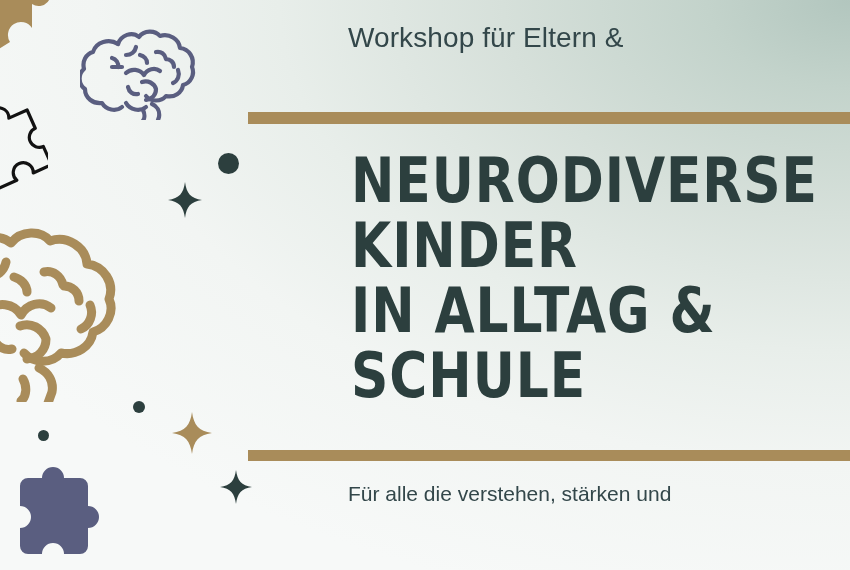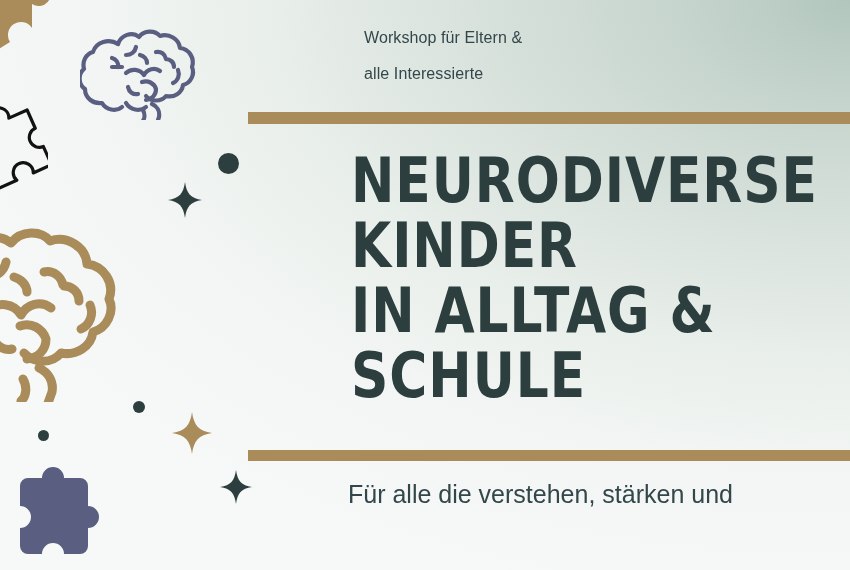--- a/index.html
+++ b/index.html
@@ -25,43 +25,43 @@
   .sparkle{position:absolute;}
   .sparkle svg{display:block;width:100%;height:100%;}
 
   
   .dot{position:absolute;border-radius:50%;}
 
   
   #content{position:absolute;left:348px;top:0;width:502px;height:570px;}
 
   #eyebrow{
-    position:absolute;top:20px;left:16px;width:420px;
-    font-size:16px;line-height:36px;color:#33474a;
+    position:absolute;top:20px;left:0;width:420px;
+    font-size:28px;line-height:36px;color:#33474a;
     font-weight:400;letter-spacing:.1px;
   }
   #eyebrow div{white-space:pre;}
 
   #title{
     position:absolute;top:148px;left:3px;width:500px;
     color:#2c3f3e;
     font-family:"Liberation Sans Narrow","DejaVu Sans Condensed","Liberation Sans",sans-serif;
     font-weight:bold;
     font-size:62px;
     line-height:65px;
     letter-spacing:1px;
     text-transform:uppercase;
     transform:scaleX(.93);
     transform-origin:left top;
   }
   #title .tl{white-space:pre;display:block;}
 
   #subtitle{
     position:absolute;top:478px;left:0;width:440px;
-    font-size:25px;line-height:32px;color:#33474a;font-weight:400;
+    font-size:21px;line-height:32px;color:#33474a;font-weight:400;
   }
   #subtitle div{white-space:pre;}
 </style>
 </head>
 <body>
 
 <div id="poster">
 
   <div class="deco" style="left:-30px;top:-34px;width:100px;height:92px;">
     <svg viewBox="0 0 100 92" xmlns="http://www.w3.org/2000/svg">
@@ -138,21 +138,20 @@
   <div class="dot" style="left:133px;top:401px;width:12px;height:12px;background:#2c3f3e;"></div>
   <div class="dot" style="left:38px;top:430px;width:11px;height:11px;background:#2c3f3e;"></div>
 
   <div class="gold-bar" id="bar-top"></div>
   <div class="gold-bar" id="bar-bottom"></div>
 
   <div id="content">
 
     <div id="eyebrow">
       <div>Workshop für Eltern &amp;</div>
-      <div>alle Interessierte</div>
     </div>
 
     <div id="title">
       <span class="tl">NEURODIVERSE</span>
       <span class="tl">KINDER</span>
       <span class="tl">IN ALLTAG &amp;</span>
       <span class="tl">SCHULE</span>
     </div>
 
     <div id="subtitle">

